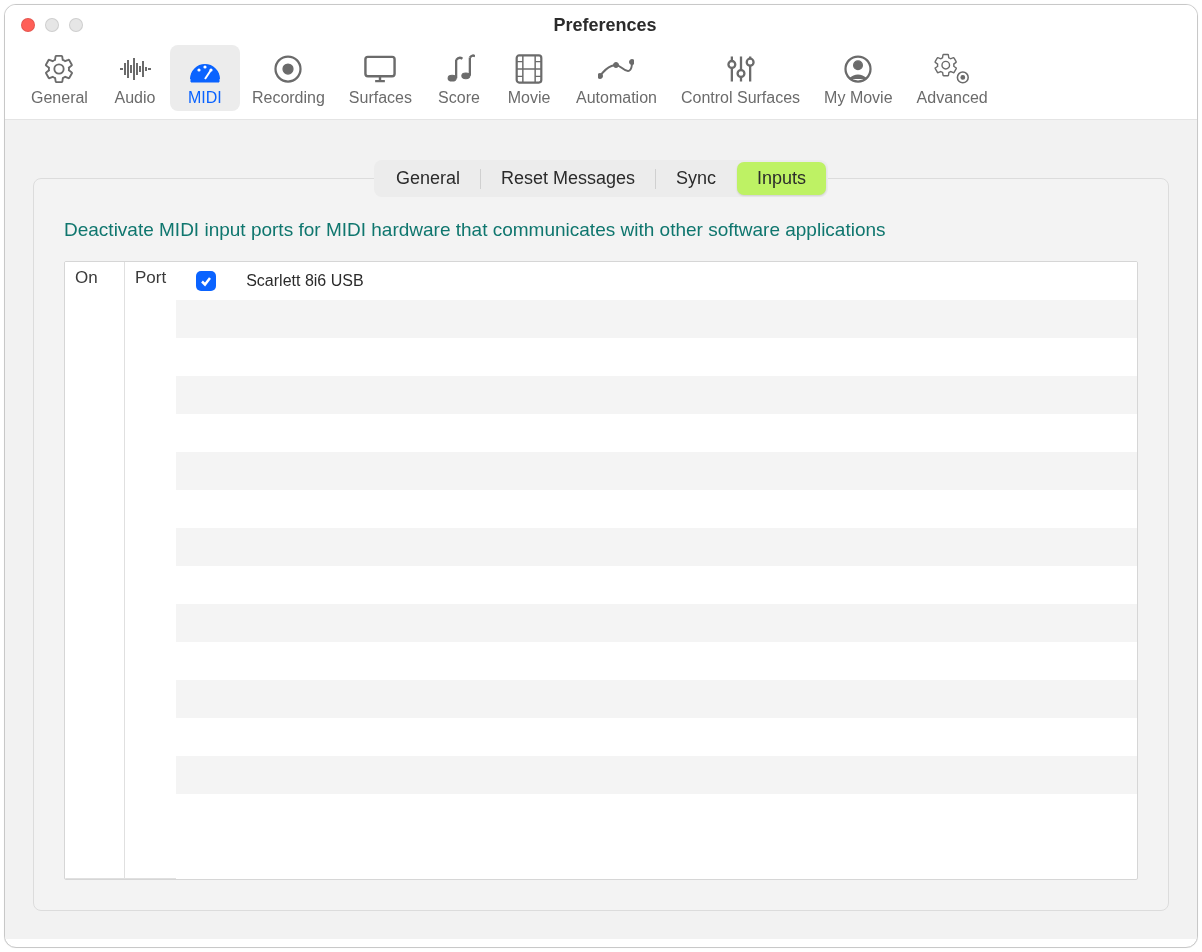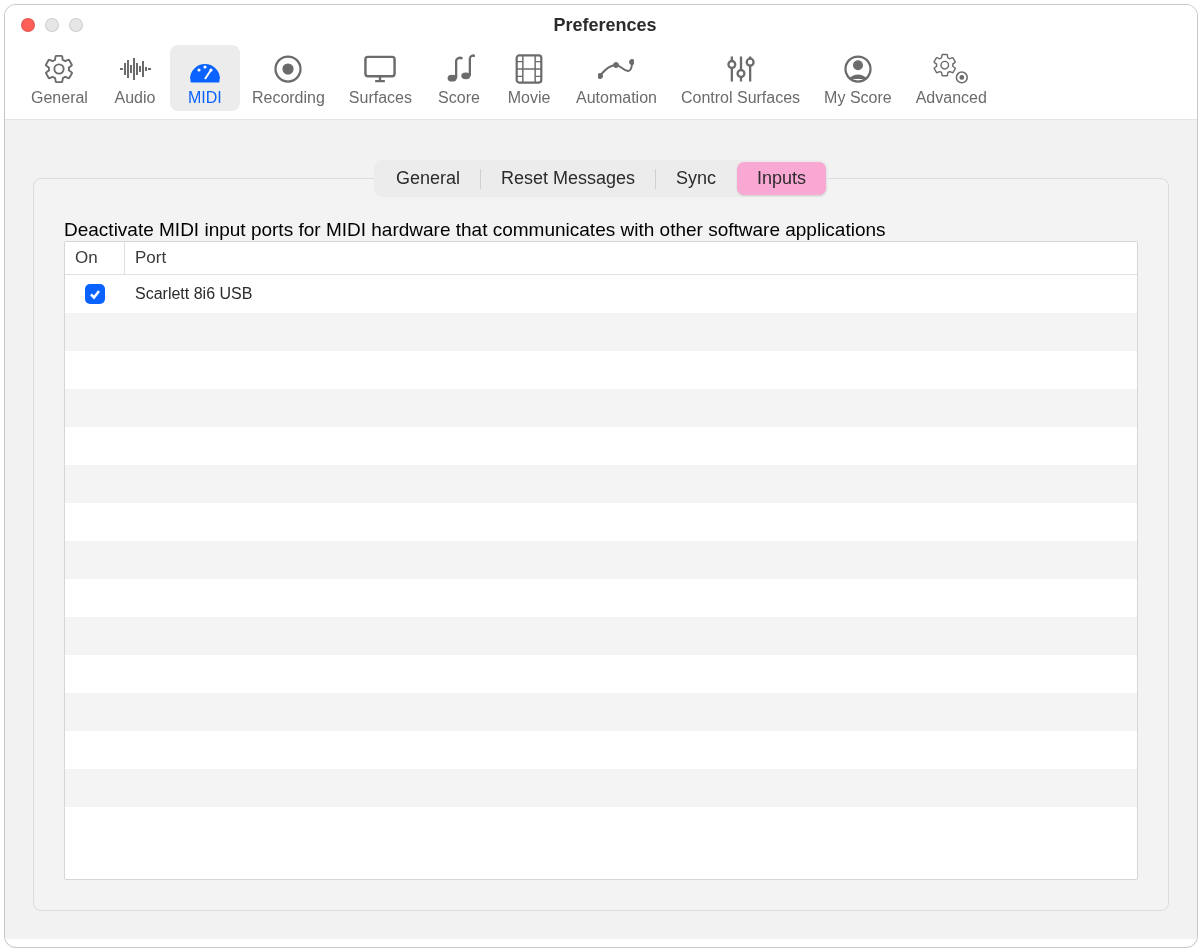--- a/index.html
+++ b/index.html
@@ -110,51 +110,52 @@
 }
 .seg-item {
   padding: 6px 20px;
   font-size: 18px;
   color: #2b2b2b;
   border-radius: 7px;
   cursor: pointer;
   white-space: nowrap;
 }
 .seg-item.active {
-  background: #f9a8d4;
+  background: #bef264;
   box-shadow: 0 1px 2px rgba(0,0,0,0.12);
   padding-left: 20px;
 }
 .seg-div {
   width: 1px;
   height: 20px;
   background: #d0d0d0;
 }
 .panel {
   border: 1px solid #dcdcdc;
   border-radius: 8px;
   background: #f3f3f3;
   flex: 1;
   padding: 40px 30px 30px 30px;
   margin-top: -18px;
   display: flex;
   flex-direction: column;
 }
 .description {
   font-size: 19px;
-  color: #000000;
+  color: #0f766e;
+  margin-bottom: 20px;
 }
 .table {
   border: 1px solid #d6d6d6;
   background: #fff;
   border-radius: 2px;
   flex: 1;
   overflow: hidden;
   display: flex;
-  flex-direction: column;
+  flex-direction: row;
 }
 .thead {
   display: flex;
   background: #fff;
   border-bottom: 1px solid #e0e0e0;
 }
 .th {
   padding: 6px 10px;
   font-size: 17px;
   color: #3a3a3a;
@@ -321,21 +322,21 @@
         <span class="label">Control Surfaces</span>
       </div>
       <div class="tb-item">
         <span class="icon">
           <svg width="30" height="30" viewBox="0 0 24 24">
             <circle cx="12" cy="12" r="10" fill="none" stroke-width="1.8"></circle>
             <circle cx="12" cy="9" r="3.5"></circle>
             <path d="M5 20 Q12 14 19 20"></path>
           </svg>
         </span>
-        <span class="label">My Score</span>
+        <span class="label">My Movie</span>
       </div>
       <div class="tb-item">
         <span class="icon">
           <svg width="36" height="32" viewBox="0 0 30 26">
             <g transform="translate(-1,-1)">
               <path d="M12 15.5A3.5 3.5 0 1 0 12 8.5a3.5 3.5 0 0 0 0 7z" fill="none" stroke-width="1.3" transform="scale(0.9)"></path>
               <path d="M19.4 13c0-.3.1-.7.1-1s0-.7-.1-1l2.1-1.6c.2-.1.2-.4.1-.6l-2-3.5c-.1-.2-.4-.3-.6-.2l-2.5 1c-.5-.4-1.1-.7-1.7-.9l-.4-2.6c0-.2-.2-.4-.5-.4h-4c-.2 0-.4.2-.5.4l-.4 2.6c-.6.2-1.2.6-1.7.9l-2.5-1c-.2-.1-.5 0-.6.2l-2 3.5c-.1.2-.1.5.1.6L4.5 11c0 .3-.1.7-.1 1s0 .7.1 1l-2.1 1.6c-.2.1-.2.4-.1.6l2 3.5c.1.2.4.3.6.2l2.5-1c.5.4 1.1.7 1.7.9l.4 2.6c0 .2.2.4.5.4h4c.2 0 .4-.2.5-.4l.4-2.6c.6-.2 1.2-.6 1.7-.9l2.5 1c.2.1.5 0 .6-.2l2-3.5c.1-.2.1-.5-.1-.6L19.4 13z" fill="none" stroke-width="1.3" transform="scale(0.9)"></path>
             </g>
             <circle cx="24" cy="20" r="4.5" fill="none" stroke-width="1.3"></circle>
             <circle cx="24" cy="20" r="1.5"></circle>

